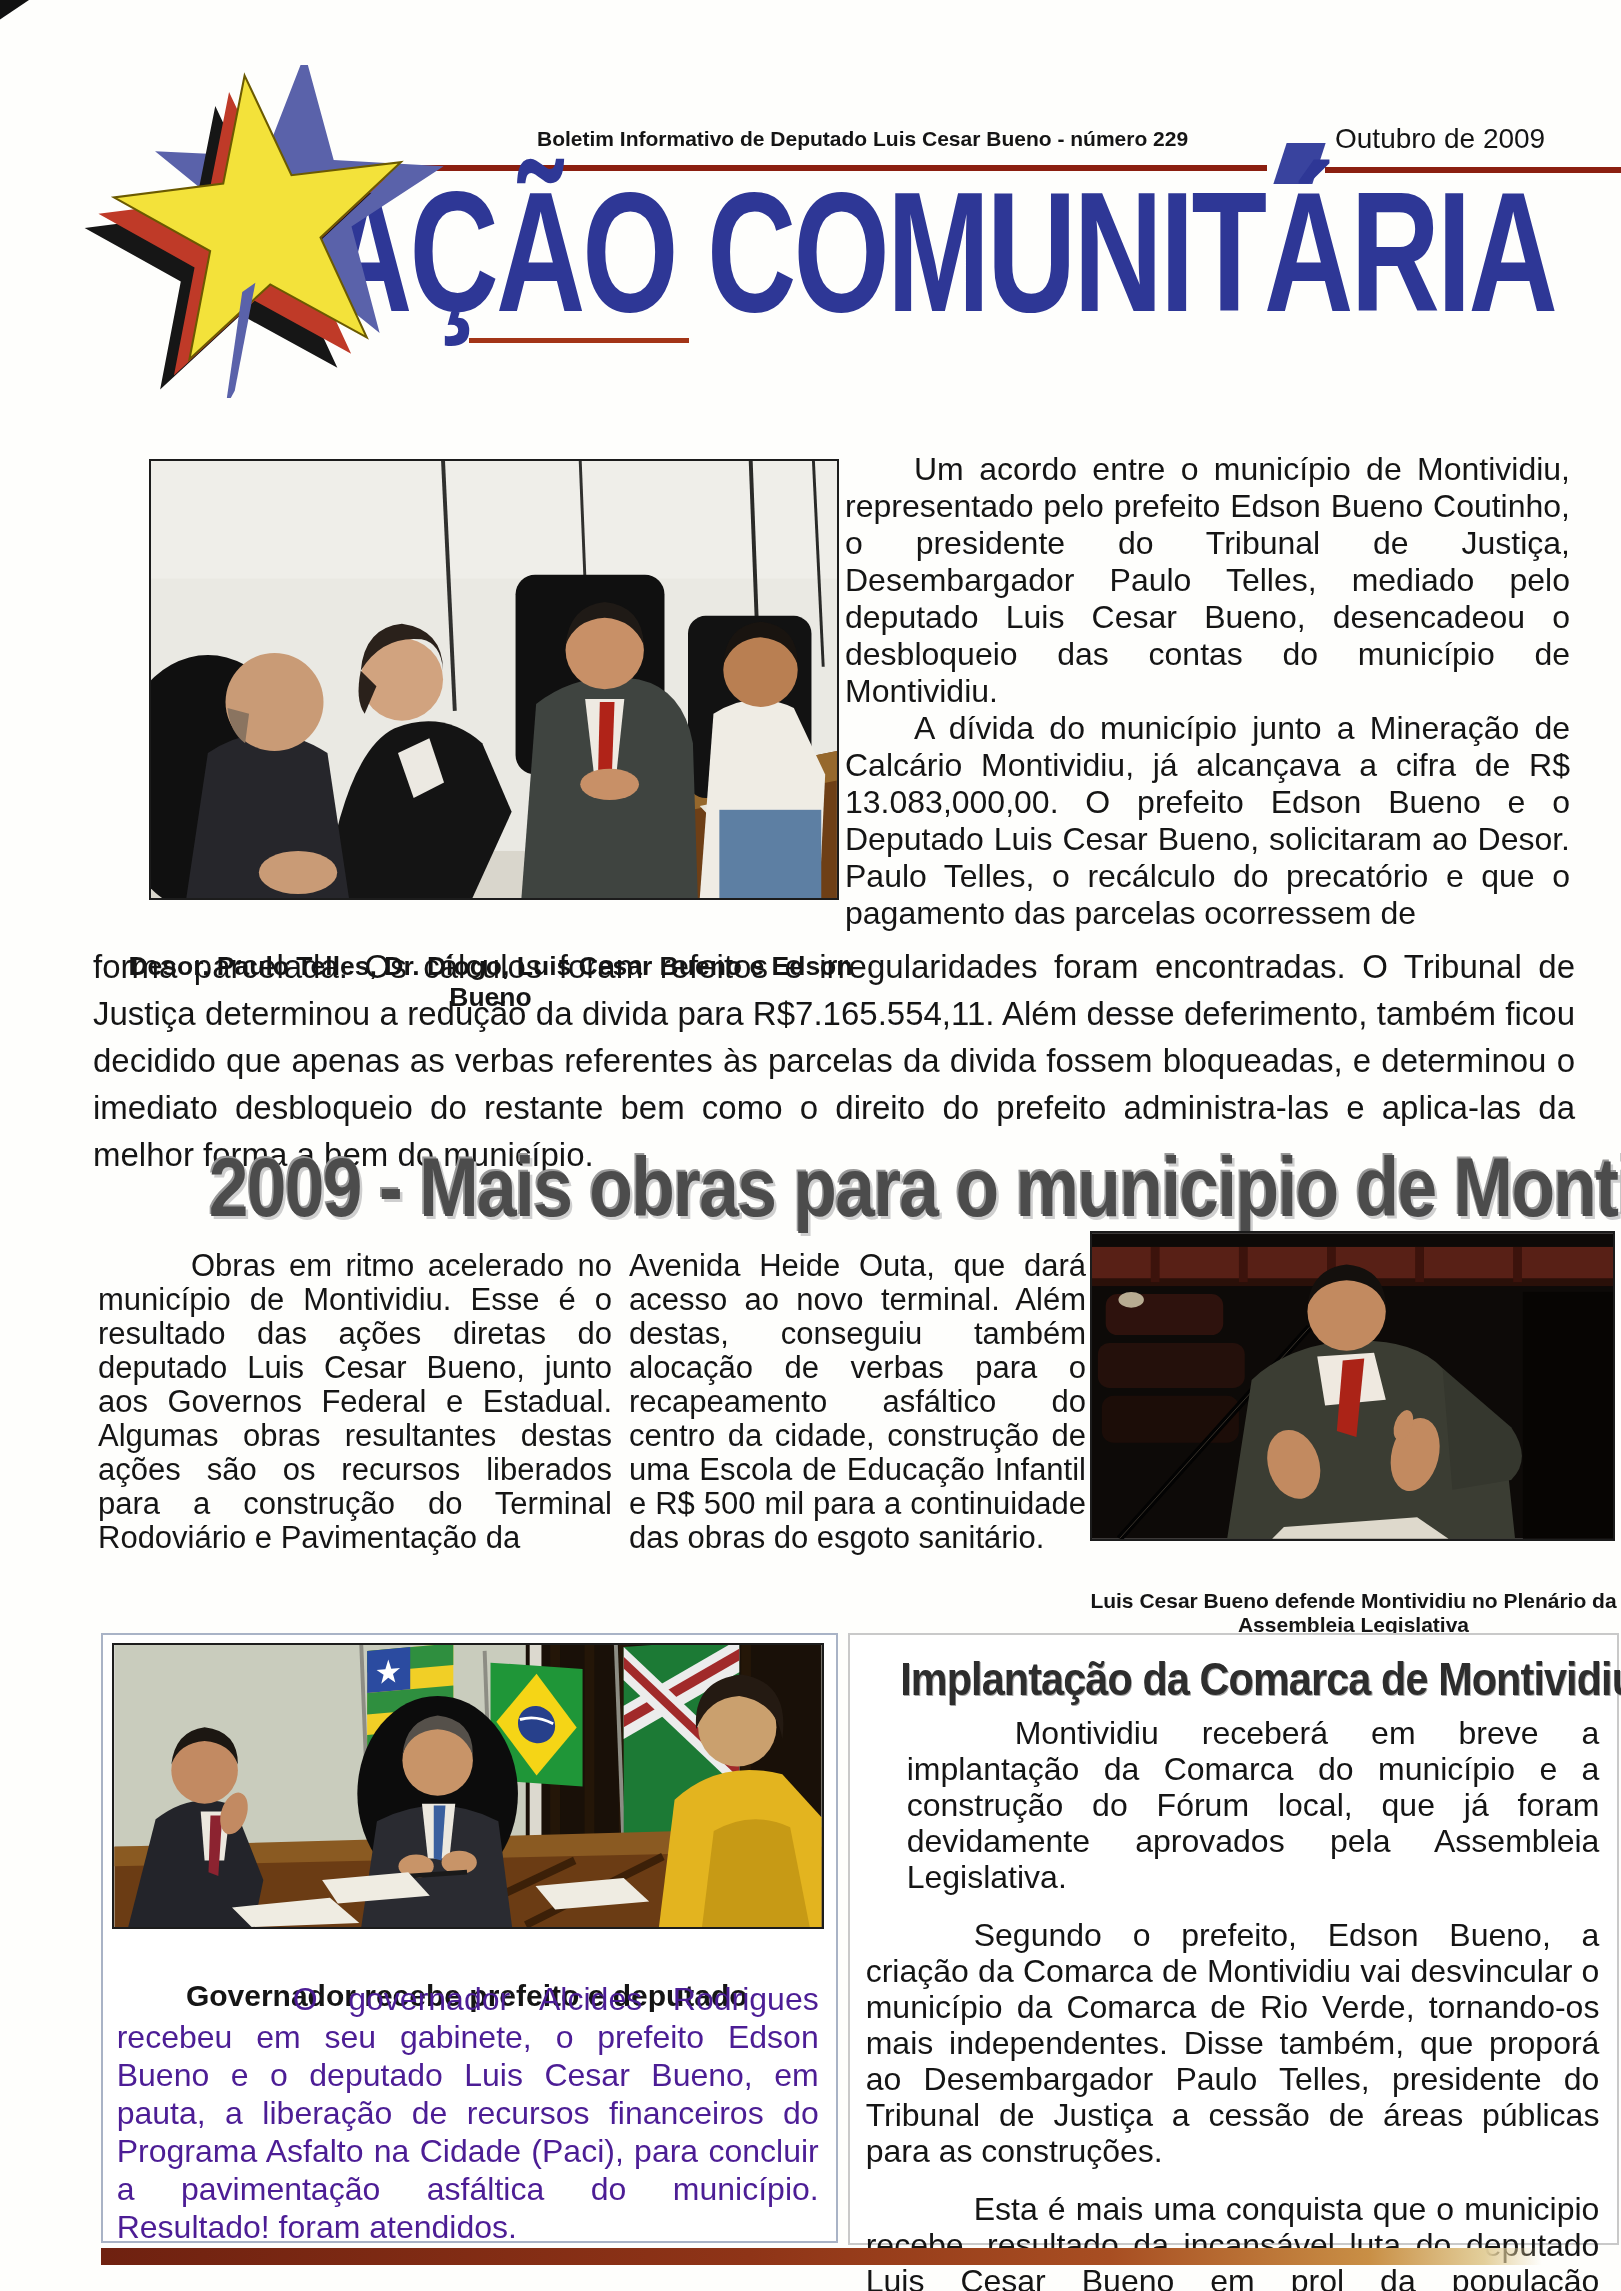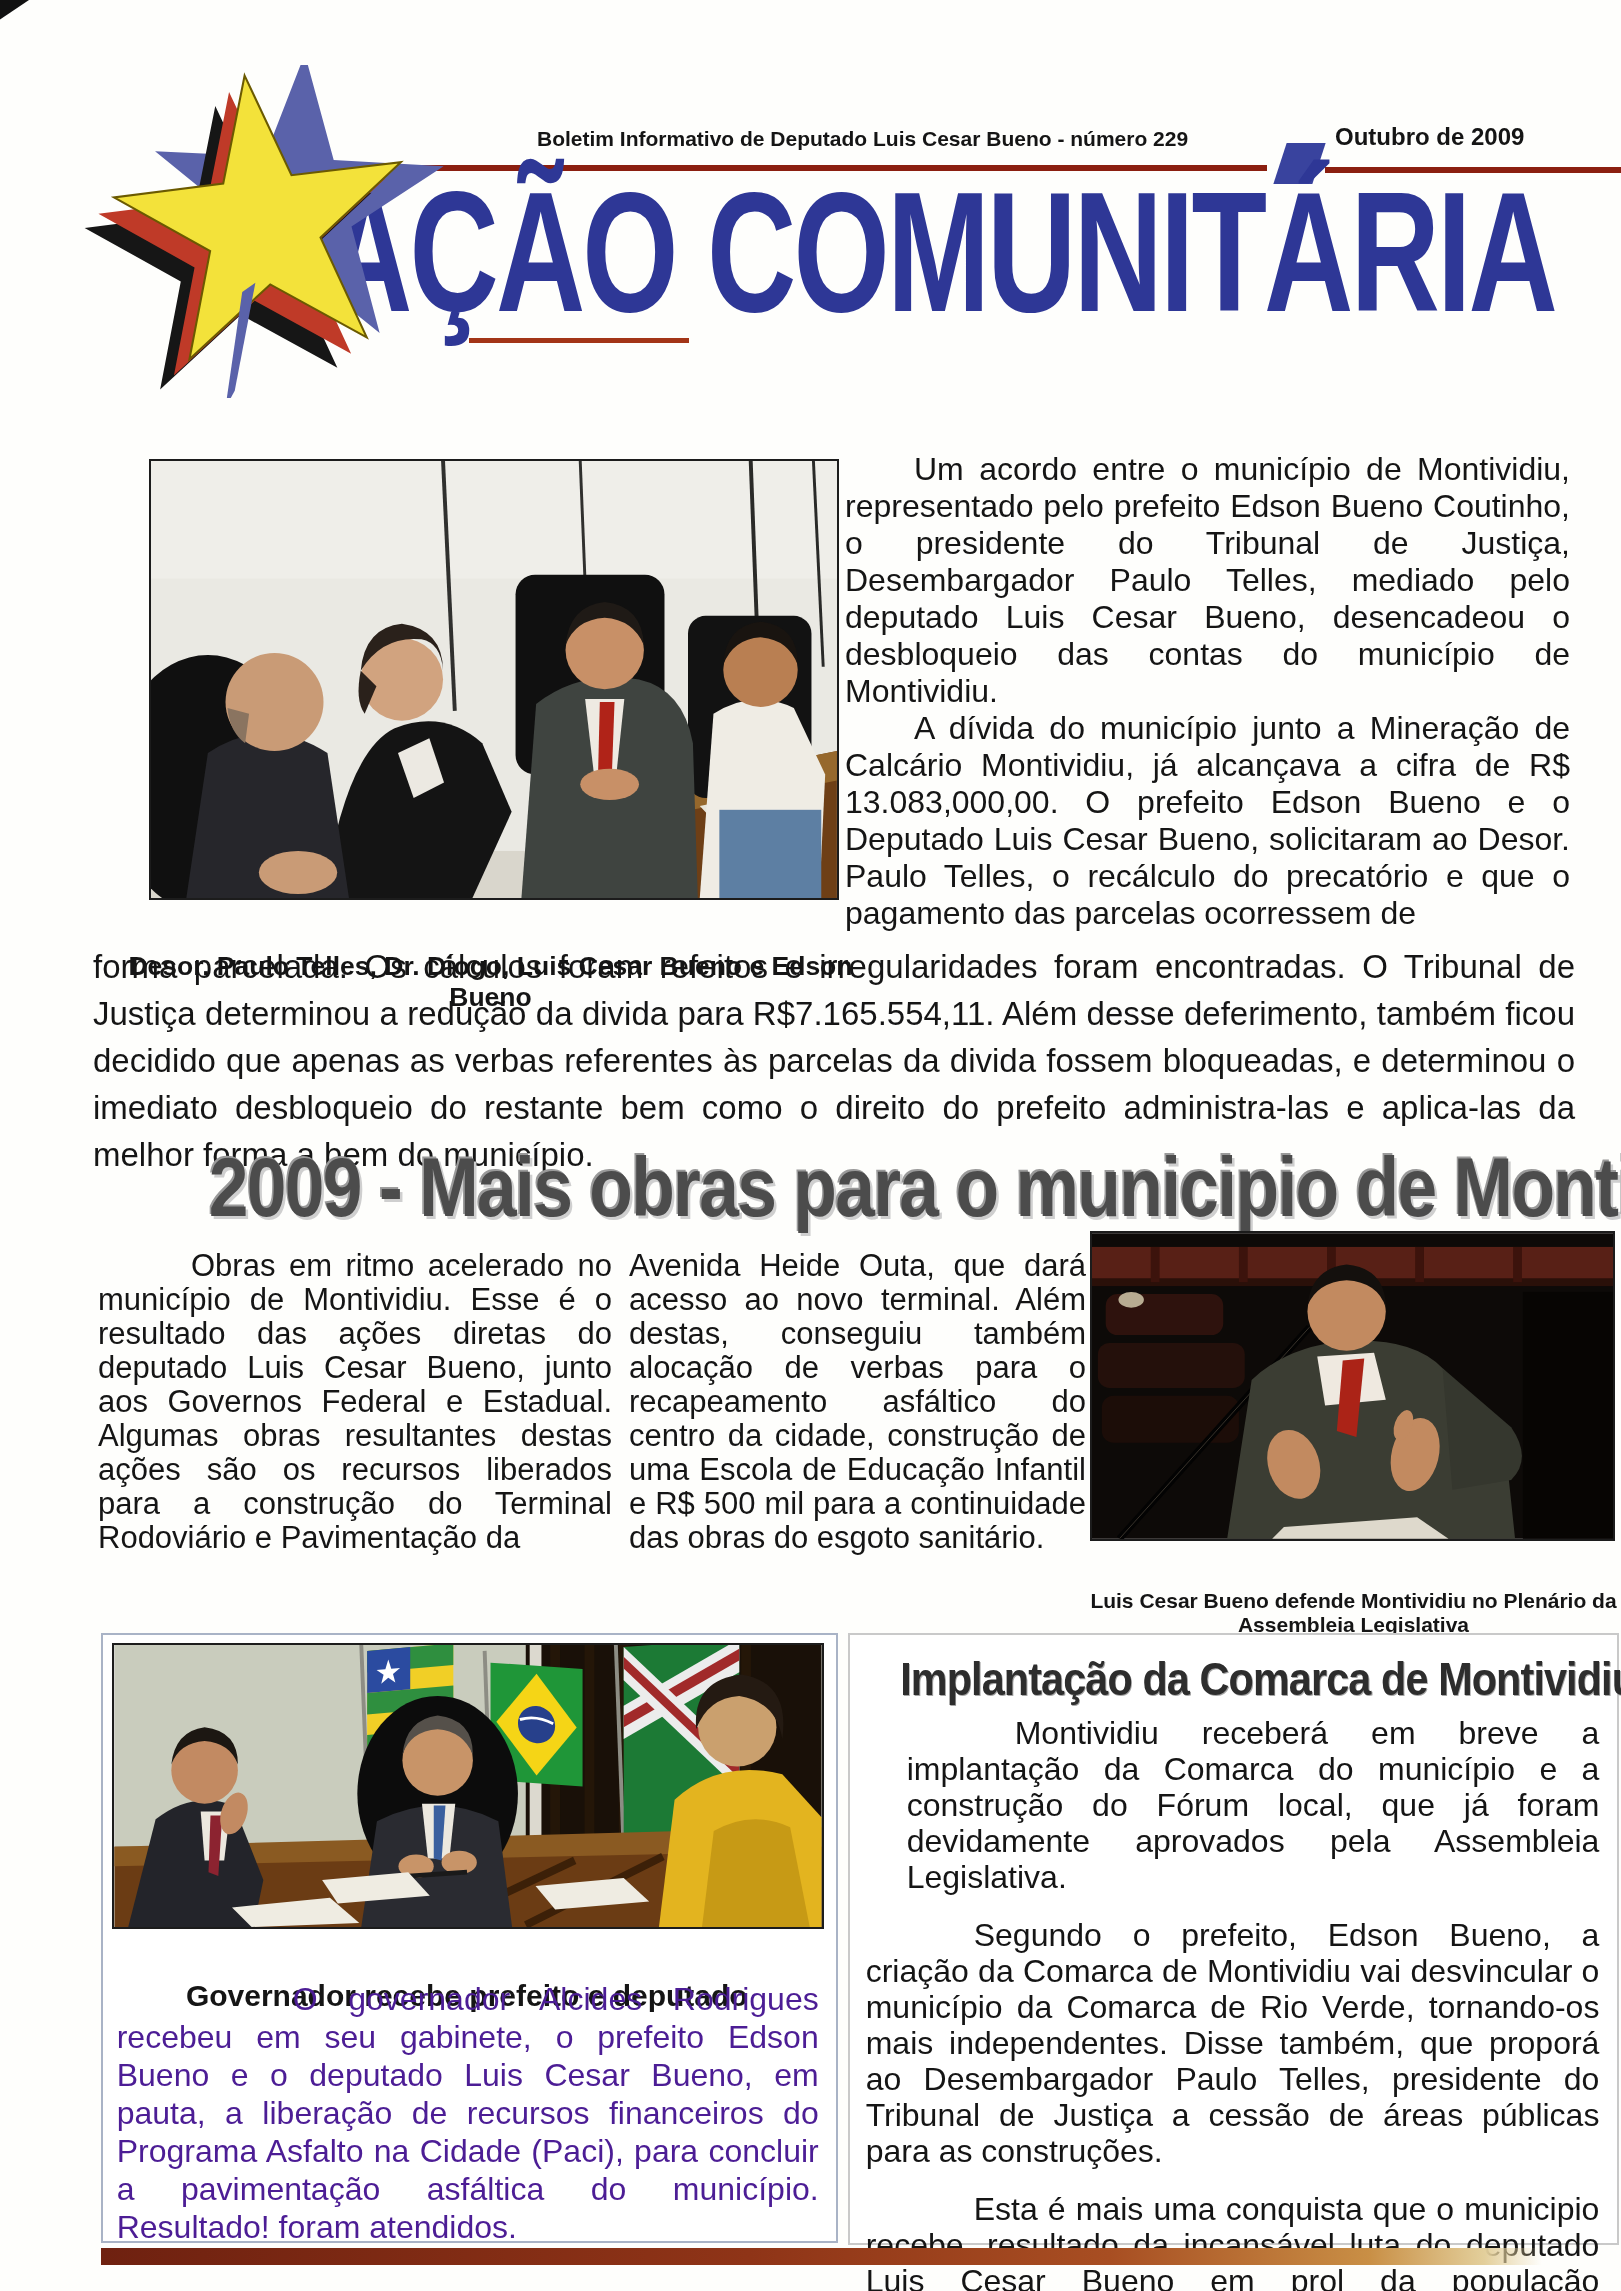--- a/index.html
+++ b/index.html
@@ -4,21 +4,21 @@
 <style>
   html,body{margin:0;padding:0;background:#9a9a9a;}
   .page{position:relative;width:1621px;height:2292px;background:#fefefc;overflow:hidden;
         font-family:"Liberation Sans",sans-serif;color:#151515;}
   .abs{position:absolute;}
   .nowrap{white-space:nowrap;}
   .cond{display:inline-block;transform-origin:center;}
   .jtxt{text-align:justify;margin:0;}
   
   .bulletin-line{font-weight:bold;font-size:21px;letter-spacing:0px;}
-  .date-line{font-weight:bold;font-size:24px;}
+  .date-line{font-weight:normal;font-size:28px;}
   .redrule{background:#8b1f10;height:5.9px;}
   .masthead-title{font-size:165px;line-height:157px;font-weight:bold;color:#2e3796;
       letter-spacing:-3.9px;transform:scale(0.75,1.04);transform-origin:left center;}
   .h1wrap{text-align:center;}
   .headline1{font-size:93px;font-weight:bold;color:#3a3a3a;letter-spacing:-2.9px;
       transform:scaleX(0.80);text-shadow:2px 2px 0 rgba(170,170,170,.45);}
   .headline2{font-size:84px;font-weight:bold;color:#4c4c4c;letter-spacing:-2px;
       transform:scaleX(0.85);text-shadow:-2px -2px 0 #9a9a9a,2.9px 2.9px 0 #cfcfcf;}
   .headline4{font-size:47px;font-weight:bold;color:#2d2d2d;letter-spacing:-1px;
       transform:scaleX(0.88);text-shadow:1px 1px 0 #a5a5a5;}

